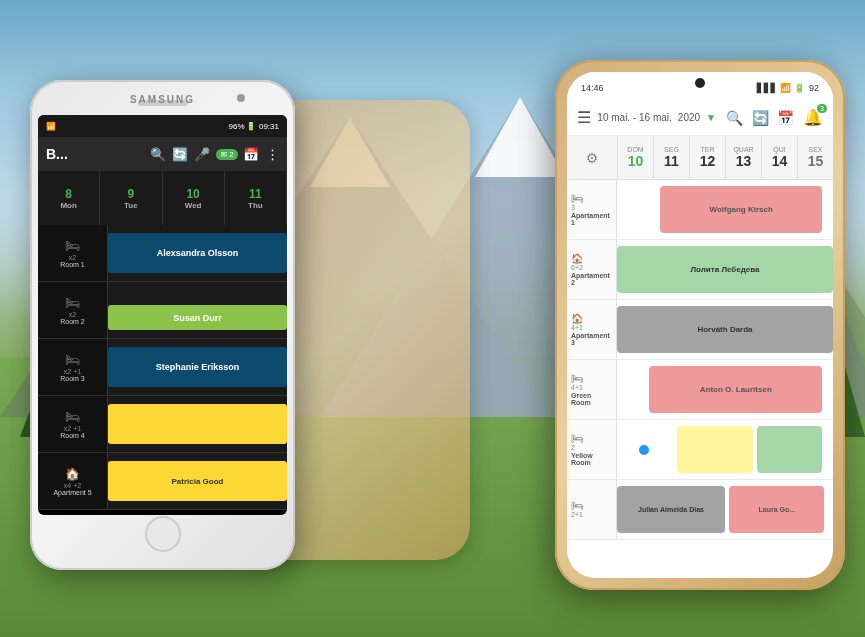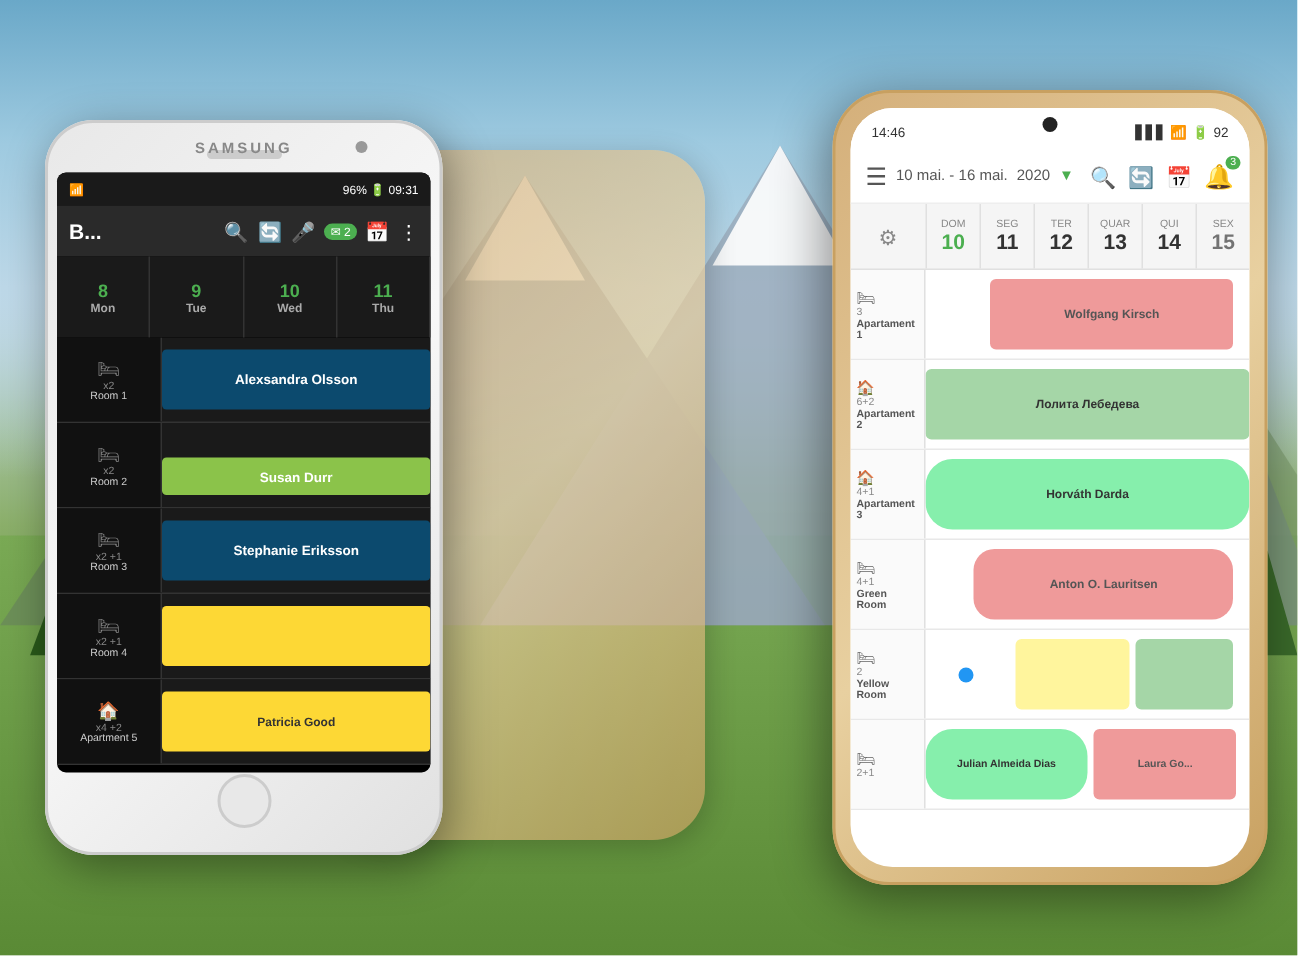--- a/index.html
+++ b/index.html
@@ -454,21 +454,21 @@
       align-items: center;
       justify-content: center;
       font-size: 8px;
       font-weight: bold;
       color: #333;
       overflow: hidden;
     }
 
     .m-booking.pink { background: #EF9A9A; color: #555; }
     .m-booking.green { background: #A5D6A7; }
-    .m-booking.lime { background: #86efac; border-radius: 18px; }
+    .m-booking.lime { background: #a3a3a3; }
     .m-booking.yellow { background: #FFF59D; }
 
     .samsung-home-button {
       position: absolute;
       bottom: 18px;
       left: 50%;
       transform: translateX(-50%);
       width: 36px;
       height: 36px;
       border-radius: 50%;
@@ -759,21 +759,21 @@
         </div>
       </div>
 
       <div class="modern-room-row">
         <div class="modern-room-label">
           <span class="mroom-icon">🛏</span>
           <span class="mroom-capacity">4+1</span>
           <span class="mroom-name">Green Room</span>
         </div>
         <div class="modern-booking-area">
-          <div class="m-booking pink" style="left:15%;width:80%;border-radius:14px;">Anton O. Lauritsen</div>
+          <div class="m-booking pink" style="left:15%;width:80%;">Anton O. Lauritsen</div>
         </div>
       </div>
 
       <div class="modern-room-row">
         <div class="modern-room-label">
           <span class="mroom-icon">🛏</span>
           <span class="mroom-capacity">2</span>
           <span class="mroom-name">Yellow Room</span>
         </div>
         <div class="modern-booking-area">

